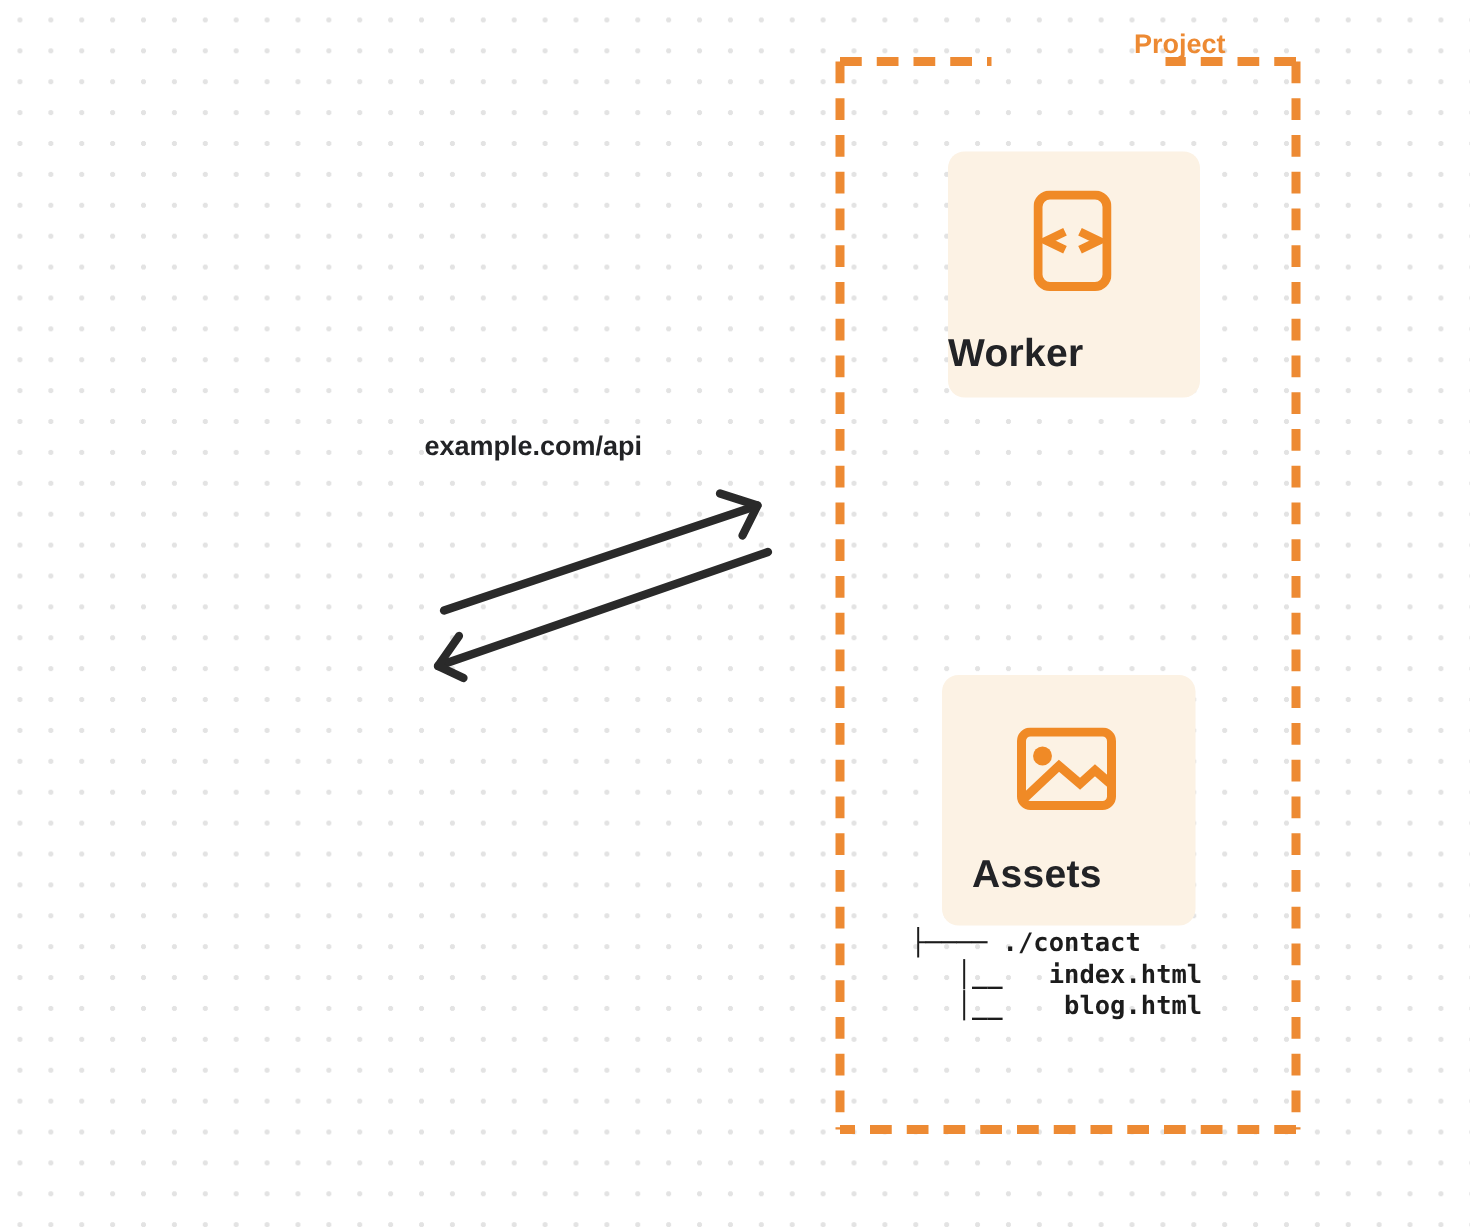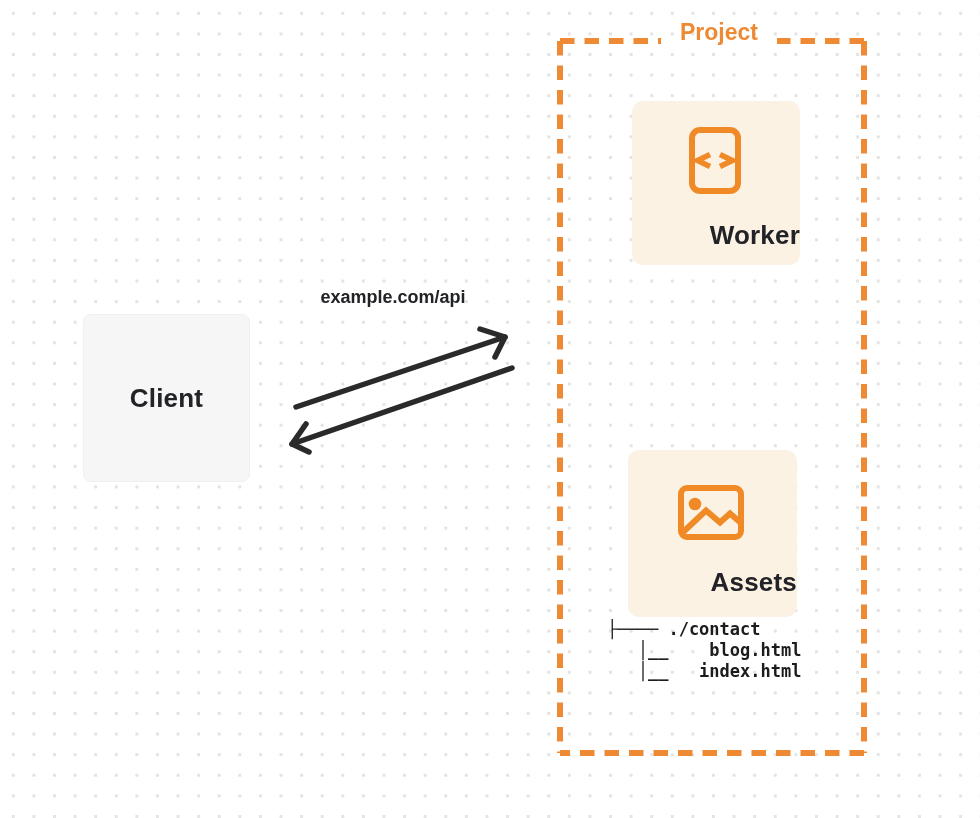--- a/index.html
+++ b/index.html
@@ -41,31 +41,31 @@
   .node-label {
     font-size: 26px;
     font-weight: 700;
     color: #222326;
     letter-spacing: 0.2px;
   }
   .api-label {
     position: absolute;
     left: 283px; top: 287px;
     width: 220px;
-    text-align: center;
+    text-align: left;
     font-size: 18px;
     font-weight: 700;
     color: #222326;
   }
   .project-label {
     position: absolute;
-    left: 639px; top: 19px;
+    left: 657px; top: 19px;
     width: 160px;
-    text-align: center;
-    font-size: 23px;
+    text-align: right;
+    font-size: 18px;
     font-weight: 700;
     color: #ed8a33;
   }
   .orange-node {
     background: #fcf2e4;
     border-radius: 11px;
   }
   .worker-node {
     left: 632px; top: 101px;
     width: 168px; height: 164px;
@@ -76,24 +76,24 @@
   }
   .node-icon {
     position: absolute;
     display: block;
   }
   .worker-node .node-icon { left: 57px; top: 26px; }
   .assets-node .node-icon { left: 50px; top: 35px; }
   .orange-node .node-label {
     position: absolute;
     left: 0; right: 0;
-    text-align: right;
+    text-align: left;
   }
   .worker-node .node-label { top: 119px; }
-  .assets-node .node-label { top: 117px; }
+  .assets-node .node-label { top: 117px; padding-left: 20px; }
   .file-tree {
     position: absolute;
     left: 607px; top: 619px;
     margin: 0;
     font-family: "DejaVu Sans Mono", monospace;
     font-size: 17px;
     font-weight: 700;
     line-height: 21px;
     color: #1c1c1c;
   }
@@ -115,23 +115,20 @@
     </g>
 
     <g stroke="#2a2a2a" stroke-width="5.5" fill="none" stroke-linecap="round" stroke-linejoin="round">
       <path d="M 296,407 L 505,337"></path>
       <path d="M 480,329 L 505,337 L 495,357"></path>
       <path d="M 512,368 L 292,444"></path>
       <path d="M 306,424 L 292,444 L 309,452"></path>
     </g>
   </svg>
 
-  <div class="node client-node">
-    <span class="node-label">Client</span>
-  </div>
 
   <div class="api-label">example.com/api</div>
 
   <div class="project-label">Project</div>
 
   <div class="node orange-node worker-node">
     <svg class="node-icon" width="52" height="67" viewBox="0 0 52 67" xmlns="http://www.w3.org/2000/svg">
       <rect x="3" y="3" width="46" height="61" rx="8" fill="none" stroke="#f08a26" stroke-width="6"></rect>
       <polyline points="21,27.5 8.5,33.5 21,39.5" fill="none" stroke="#f08a26" stroke-width="5.5" stroke-linejoin="miter" stroke-linecap="butt"></polyline>
       <polyline points="31,27.5 43.5,33.5 31,39.5" fill="none" stroke="#f08a26" stroke-width="5.5" stroke-linejoin="miter" stroke-linecap="butt"></polyline>
@@ -143,17 +140,17 @@
     <svg class="node-icon" width="66" height="55" viewBox="0 0 66 55" xmlns="http://www.w3.org/2000/svg">
       <rect x="3" y="3" width="60" height="49" rx="6" fill="none" stroke="#f08a26" stroke-width="6"></rect>
       <circle cx="17" cy="19" r="6.3" fill="#f08a26"></circle>
       <path d="M 2.5,49.5 L 28,25.5 L 42,37.5 L 52,28.5 L 63.5,38.5" fill="none" stroke="#f08a26" stroke-width="6" stroke-linejoin="miter" stroke-linecap="butt"></path>
     </svg>
     <span class="node-label">Assets</span>
   </div>
 
   <div class="file-tree">
     <div class="tree-line">├──── ./contact</div>
+    <div class="tree-line">   │__   index.html</div>
     <div class="tree-line">   │__    blog.html</div>
-    <div class="tree-line">   │__   index.html</div>
   </div>
 
 </div>
 
 </body></html>

